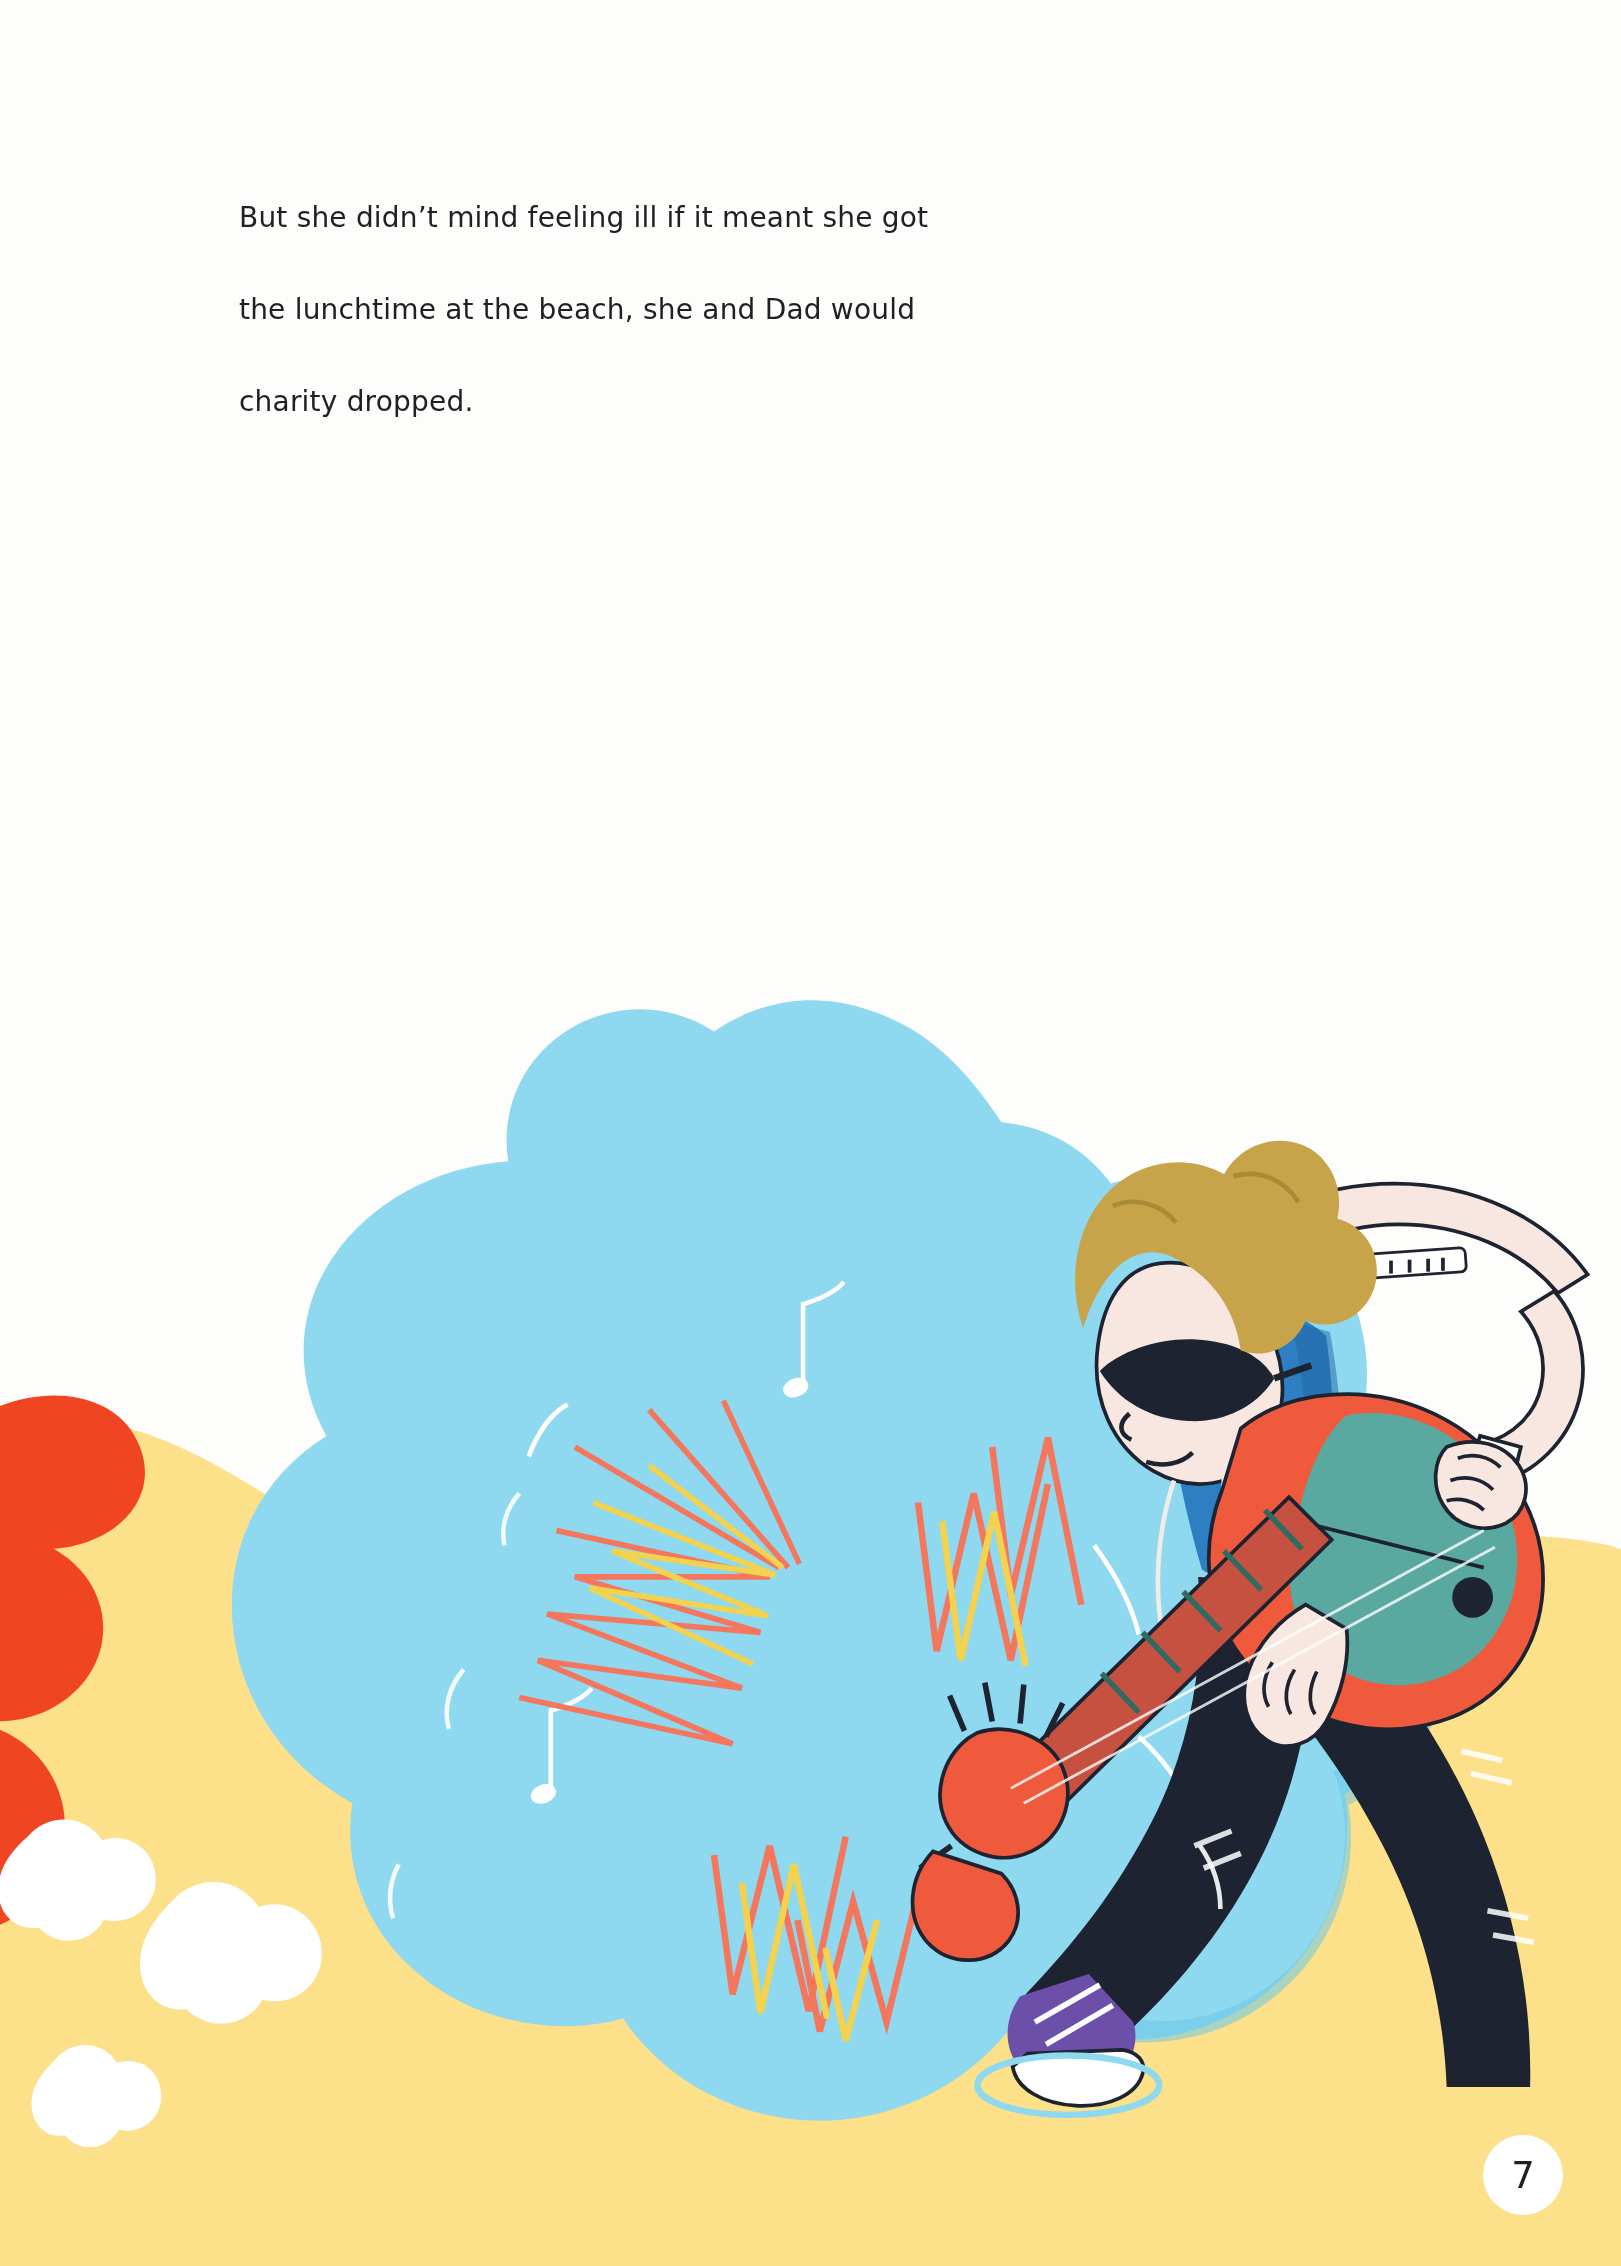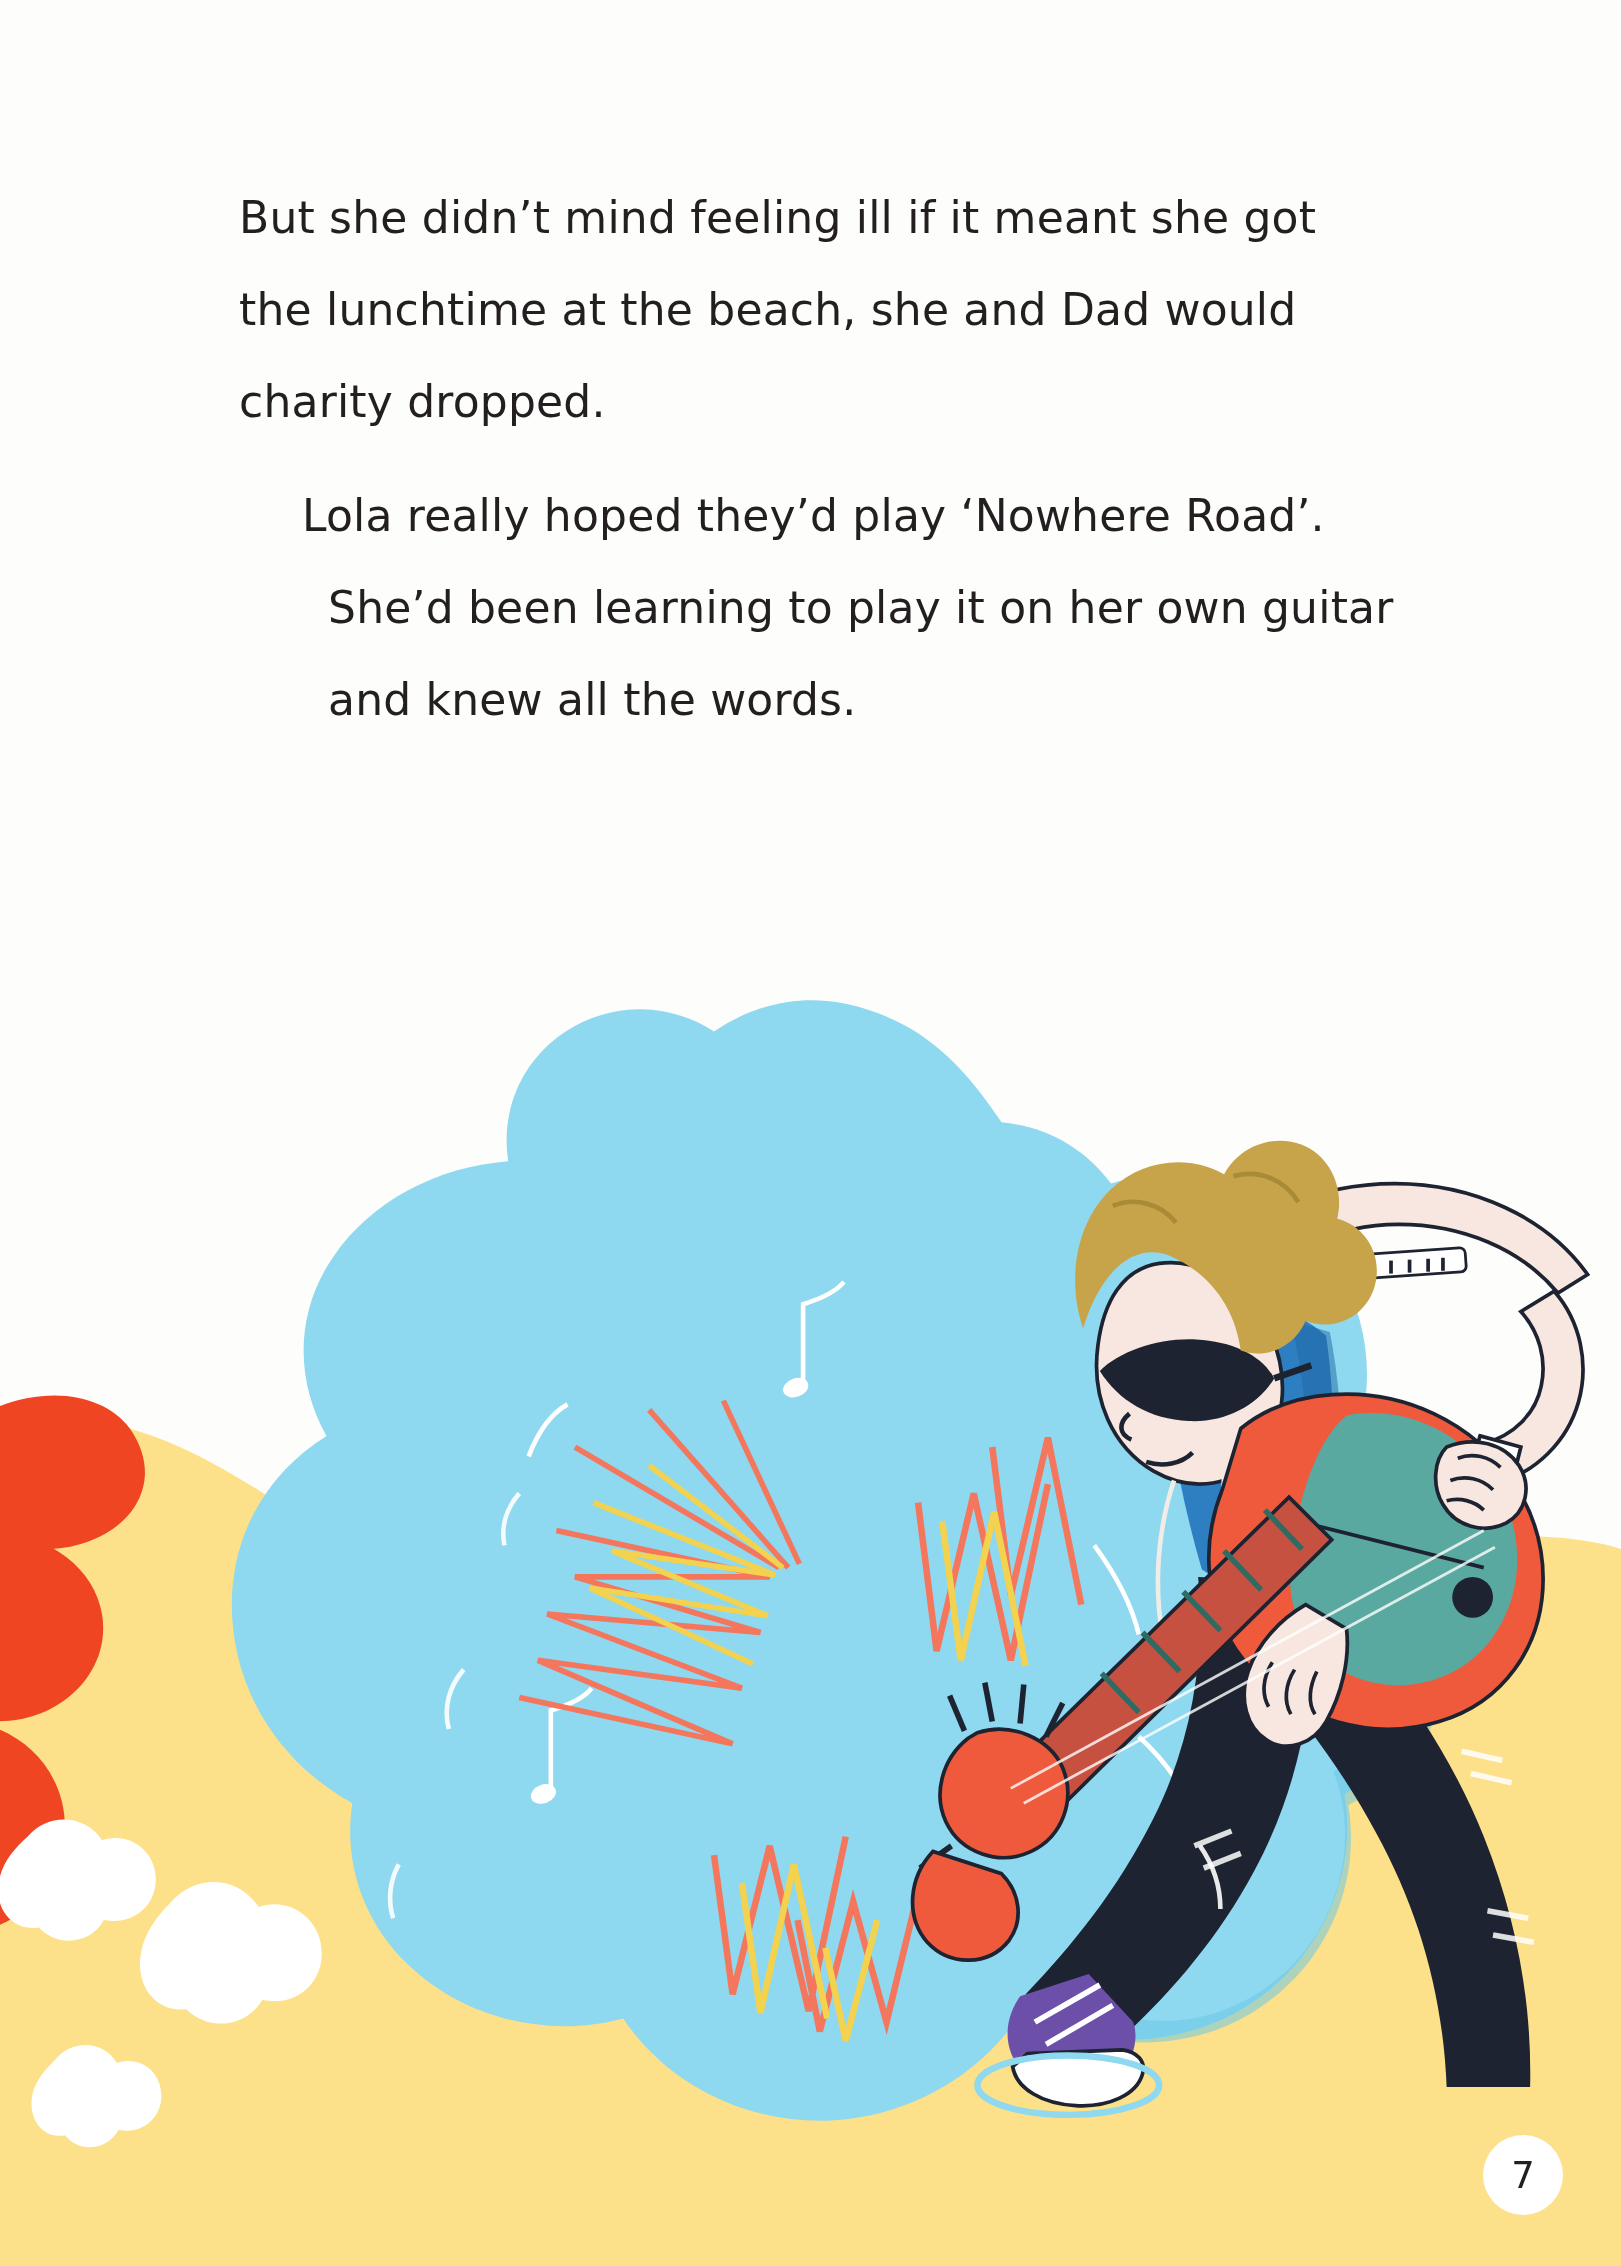--- a/index.html
+++ b/index.html
@@ -37,21 +37,21 @@
   #text-block {
     position: absolute;
     left: 239px;
     top: 172px;
     width: 1192px;
     z-index: 5;
   }
   .para {
     color: #231f20;
     font-family: "DejaVu Sans", sans-serif;
-    font-size: 44px;
+    font-size: 28px;
     line-height: 92px;
     letter-spacing: 0.2px;
     margin: 0;
   }
   .para.justify {
     text-align: justify;
     text-align-last: left;
   }
   .para.second {
     margin-top: 22px;
@@ -397,23 +397,18 @@
 
     </g>
   </svg>
 
   <div id="text-block">
     <p class="para justify">
       <span class="line spread">But she didn’t mind feeling ill if it meant she got</span>
       <span class="line spread">the lunchtime at the beach, she and Dad would</span>
       <span class="line">charity dropped.</span>
     </p>
-    <p class="para second">
-      <span class="line" style="text-indent:63px">Lola really hoped they’d play ‘Nowhere Road’.</span>
-      <span class="line">She’d been learning to play it on her own guitar</span>
-      <span class="line spread" style="width:594px">and knew all the words.</span>
-    </p>
   </div>
 
   <div id="page-number">7</div>
 
 </div>
 
 
 </body></html>

